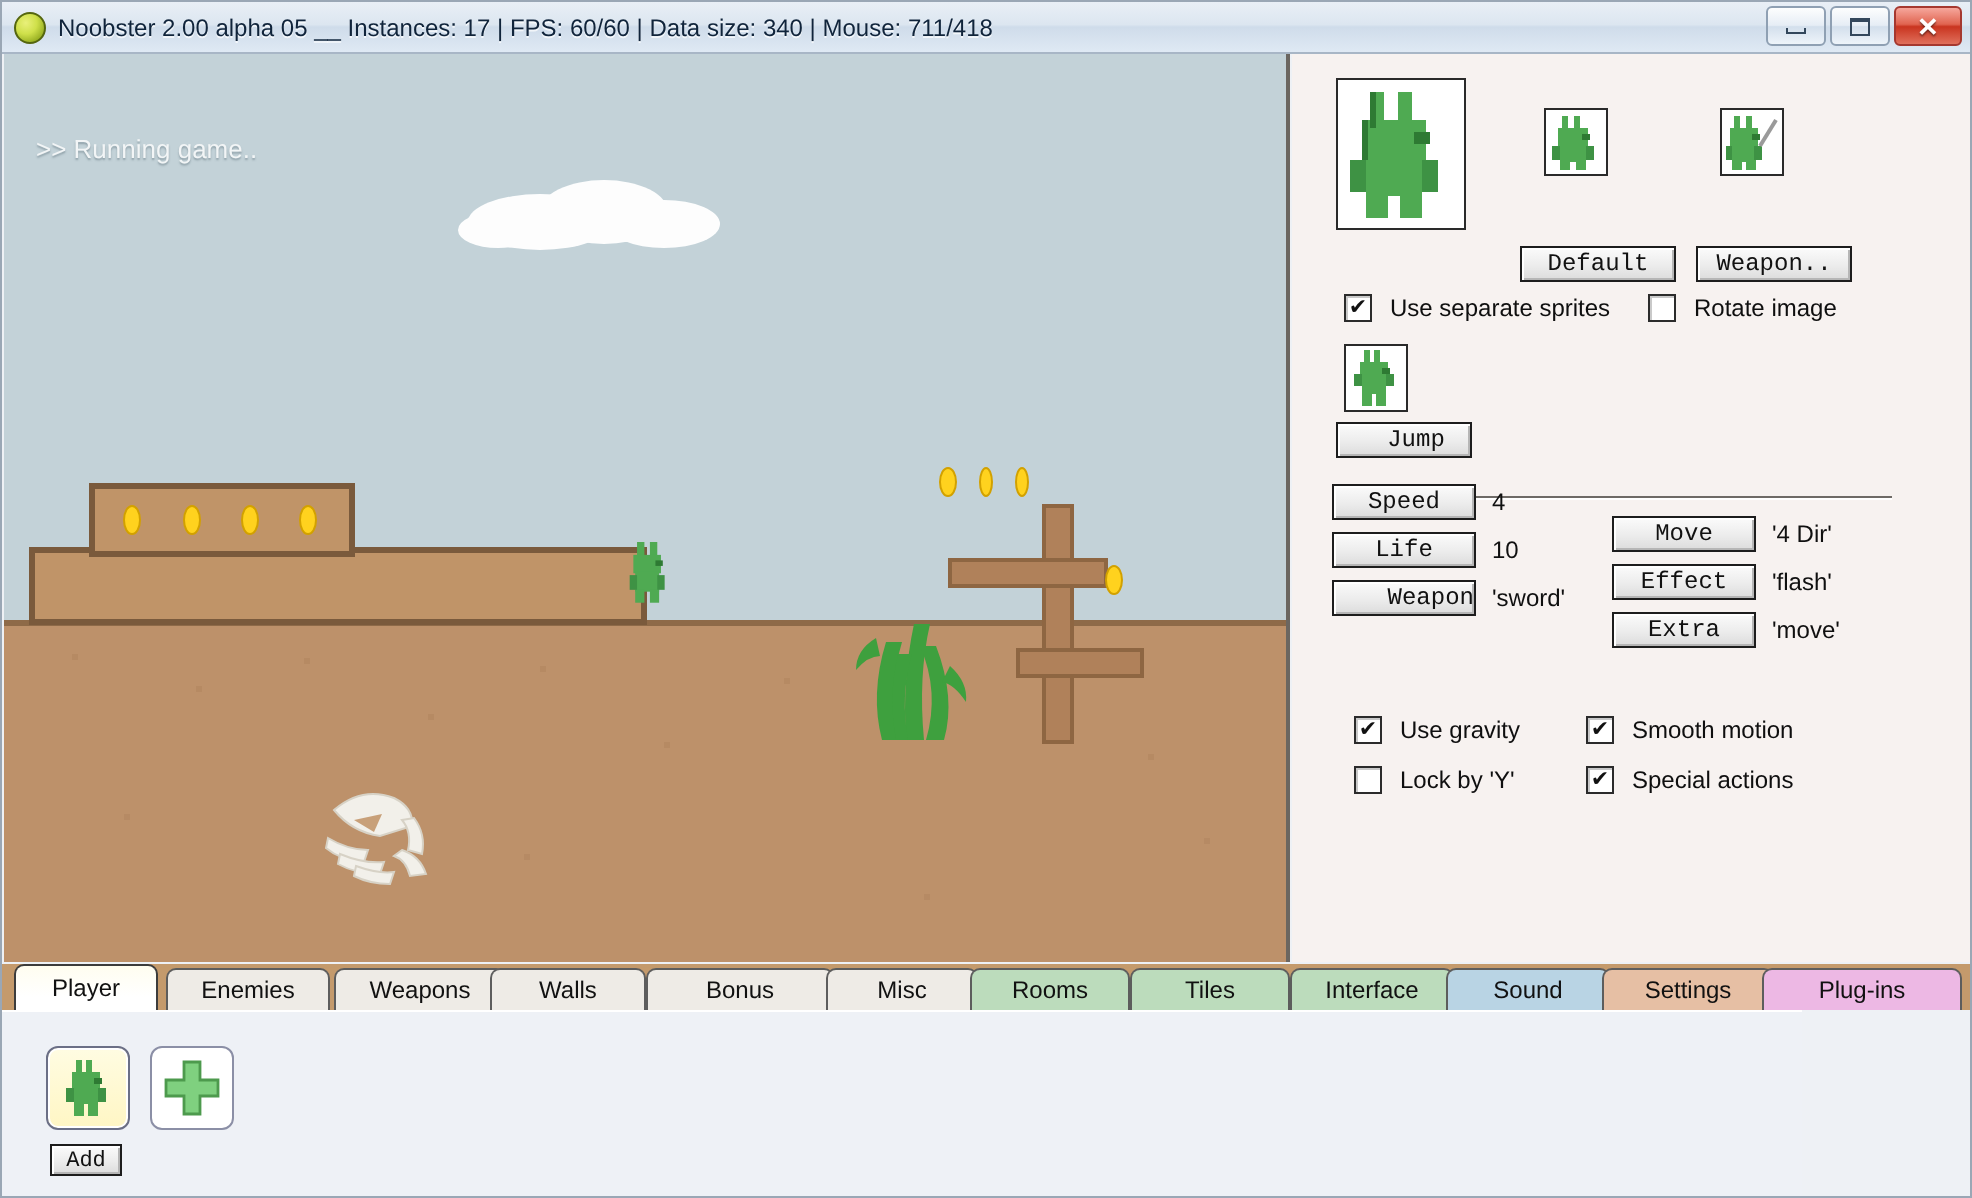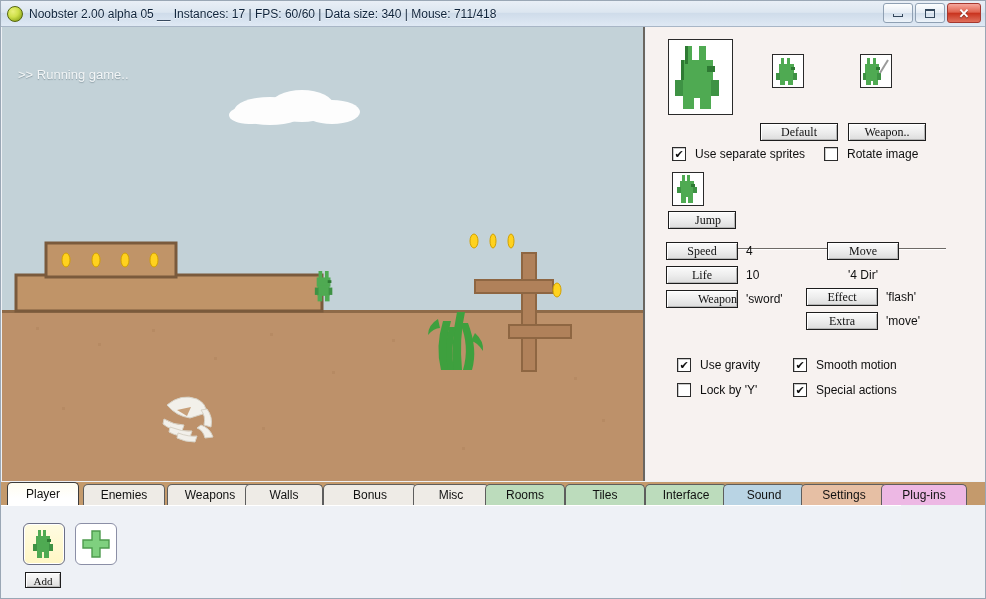--- a/index.html
+++ b/index.html
@@ -92,21 +92,21 @@
   .thumb {
     background: #ffffff;
     border: 1px solid #2a2a2a;
     box-sizing: border-box;
     display: block;
   }
   .gm-btn {
     background: linear-gradient(to bottom, #fbfbfb 0%, #ececec 55%, #dcdcdc 100%);
     border: 1px solid #1d1d1d;
     box-sizing: border-box;
-    font-family: Liberation Serif, serif;
+    font-family: Liberation Mono, monospace;
     font-size: 12px;
     color: #111;
     text-align: center;
     line-height: 16px;
     height: 18px;
     box-shadow: inset 1px 1px 0 #ffffff, inset -1px -1px 0 #b6b6b6;
     cursor: default;
   }
   .chk {
     width: 14px; height: 14px;
@@ -391,21 +391,21 @@
         <span class="gm-btn" style="width:72px;">Life</span>
         <span class="prop-val">10</span>
       </div>
       <div class="prop-row">
         <span class="gm-btn" style="width:72px;text-align:right;">Weapon</span>
         <span class="prop-val">'sword'</span>
       </div>
     </div>
 
     <div style="position:absolute;left:160px;top:215px;">
-      <div class="prop-row" style="margin-top:0;flex-direction:column;">
+      <div class="prop-row" style="margin-top:16px;">
         <span class="gm-btn" style="width:72px;">Move</span>
         <span class="prop-val">'4 Dir'</span>
       </div>
       <div class="prop-row">
         <span class="gm-btn" style="width:72px;">Effect</span>
         <span class="prop-val">'flash'</span>
       </div>
       <div class="prop-row">
         <span class="gm-btn" style="width:72px;">Extra</span>
         <span class="prop-val">'move'</span>
@@ -435,21 +435,21 @@
     <div class="tab" style="left:82px;width:82px;background:#eeebe6;">Enemies</div>
     <div class="tab" style="left:166px;width:86px;background:#eeebe6;">Weapons</div>
     <div class="tab" style="left:244px;width:78px;background:#eeebe6;">Walls</div>
     <div class="tab" style="left:322px;width:94px;background:#eeebe6;">Bonus</div>
     <div class="tab" style="left:412px;width:76px;background:#eeebe6;">Misc</div>
     <div class="tab" style="left:484px;width:80px;background:#bcdcbc;">Rooms</div>
     <div class="tab" style="left:564px;width:80px;background:#bcdcbc;">Tiles</div>
     <div class="tab" style="left:644px;width:82px;background:#bcdcbc;">Interface</div>
     <div class="tab" style="left:722px;width:82px;background:#b9d4e4;">Sound</div>
     <div class="tab" style="left:800px;width:86px;background:#e6bfa4;">Settings</div>
-    <div class="tab" style="left:880px;width:86px;background:#edb8e4;">Plug-ins</div>
+    <div class="tab" style="left:880px;width:100px;background:#edb8e4;">Plug-ins</div>
   </div>
 
   <div class="bottom-panel">
     <div class="slot selected" style="position:absolute;left:22px;top:17px;">
       <svg width="28" height="32" viewBox="0 0 28 32">
         <g fill="#4faa52">
           <rect x="8" y="2" width="3" height="7"></rect>
             <rect x="13" y="2" width="3" height="7"></rect>
           <rect x="6" y="8" width="14" height="8"></rect>
           <rect x="17" y="11" width="4" height="3" fill="#2e7a33"></rect>

